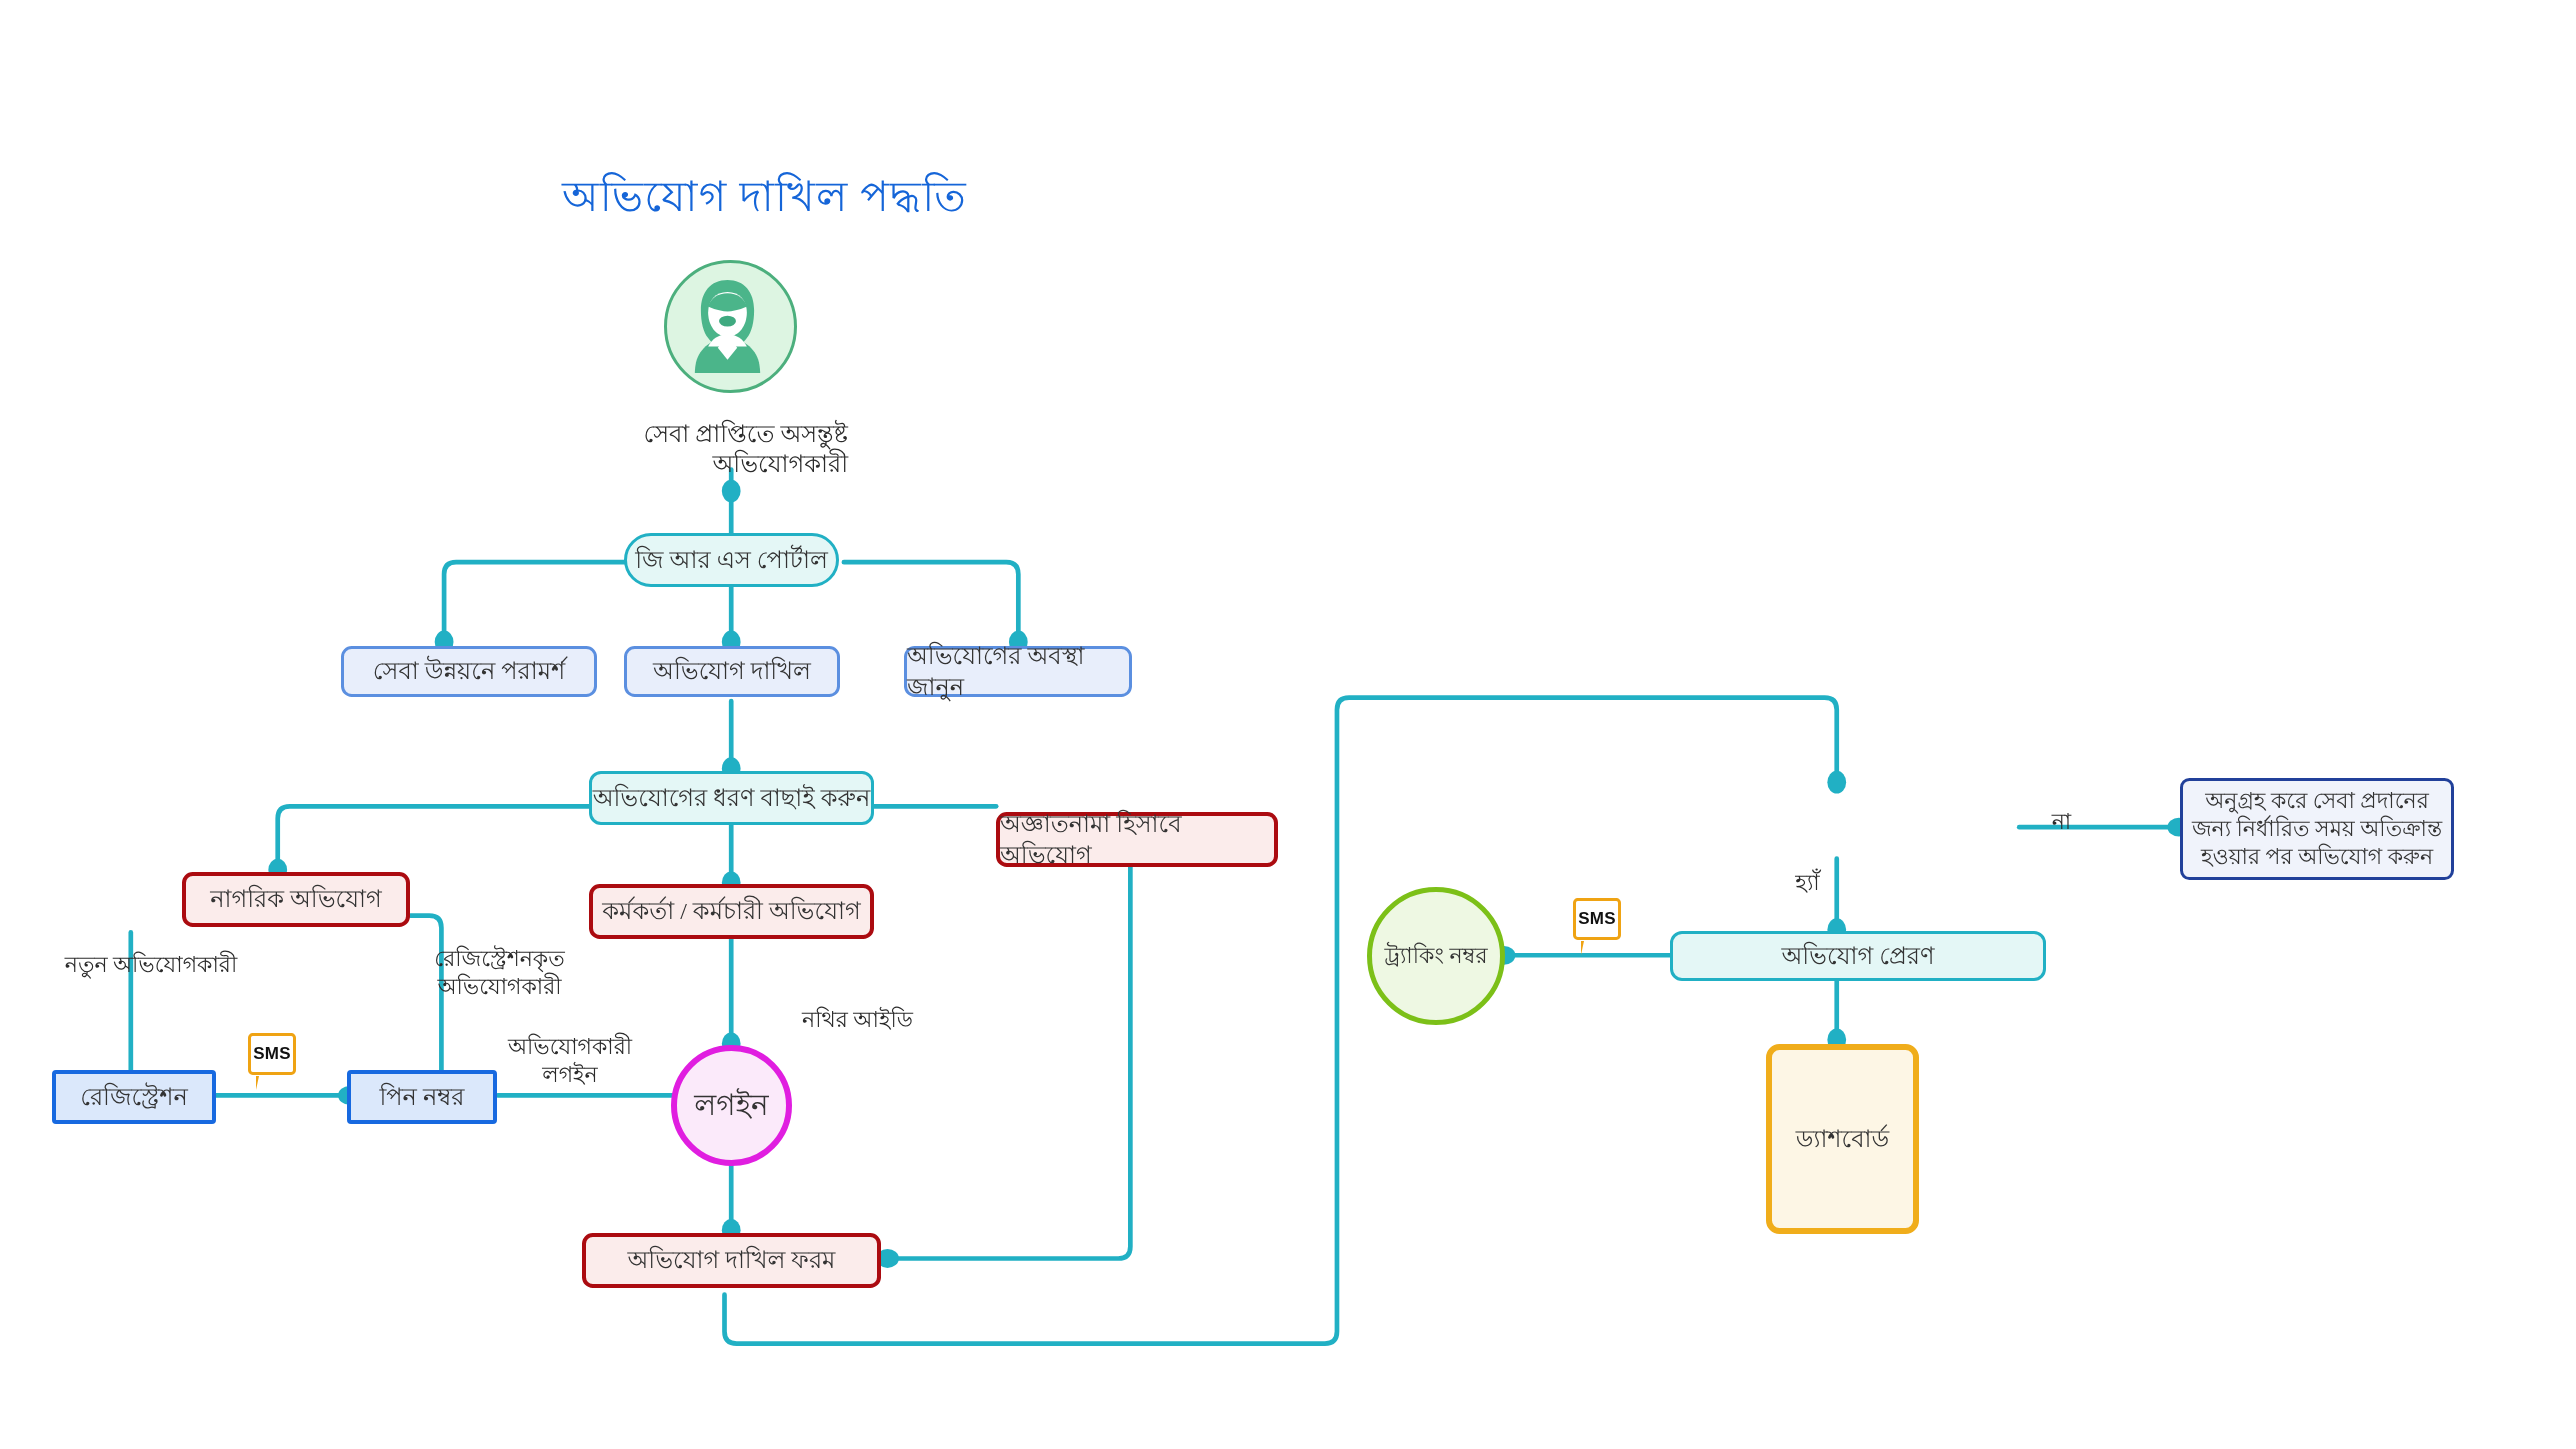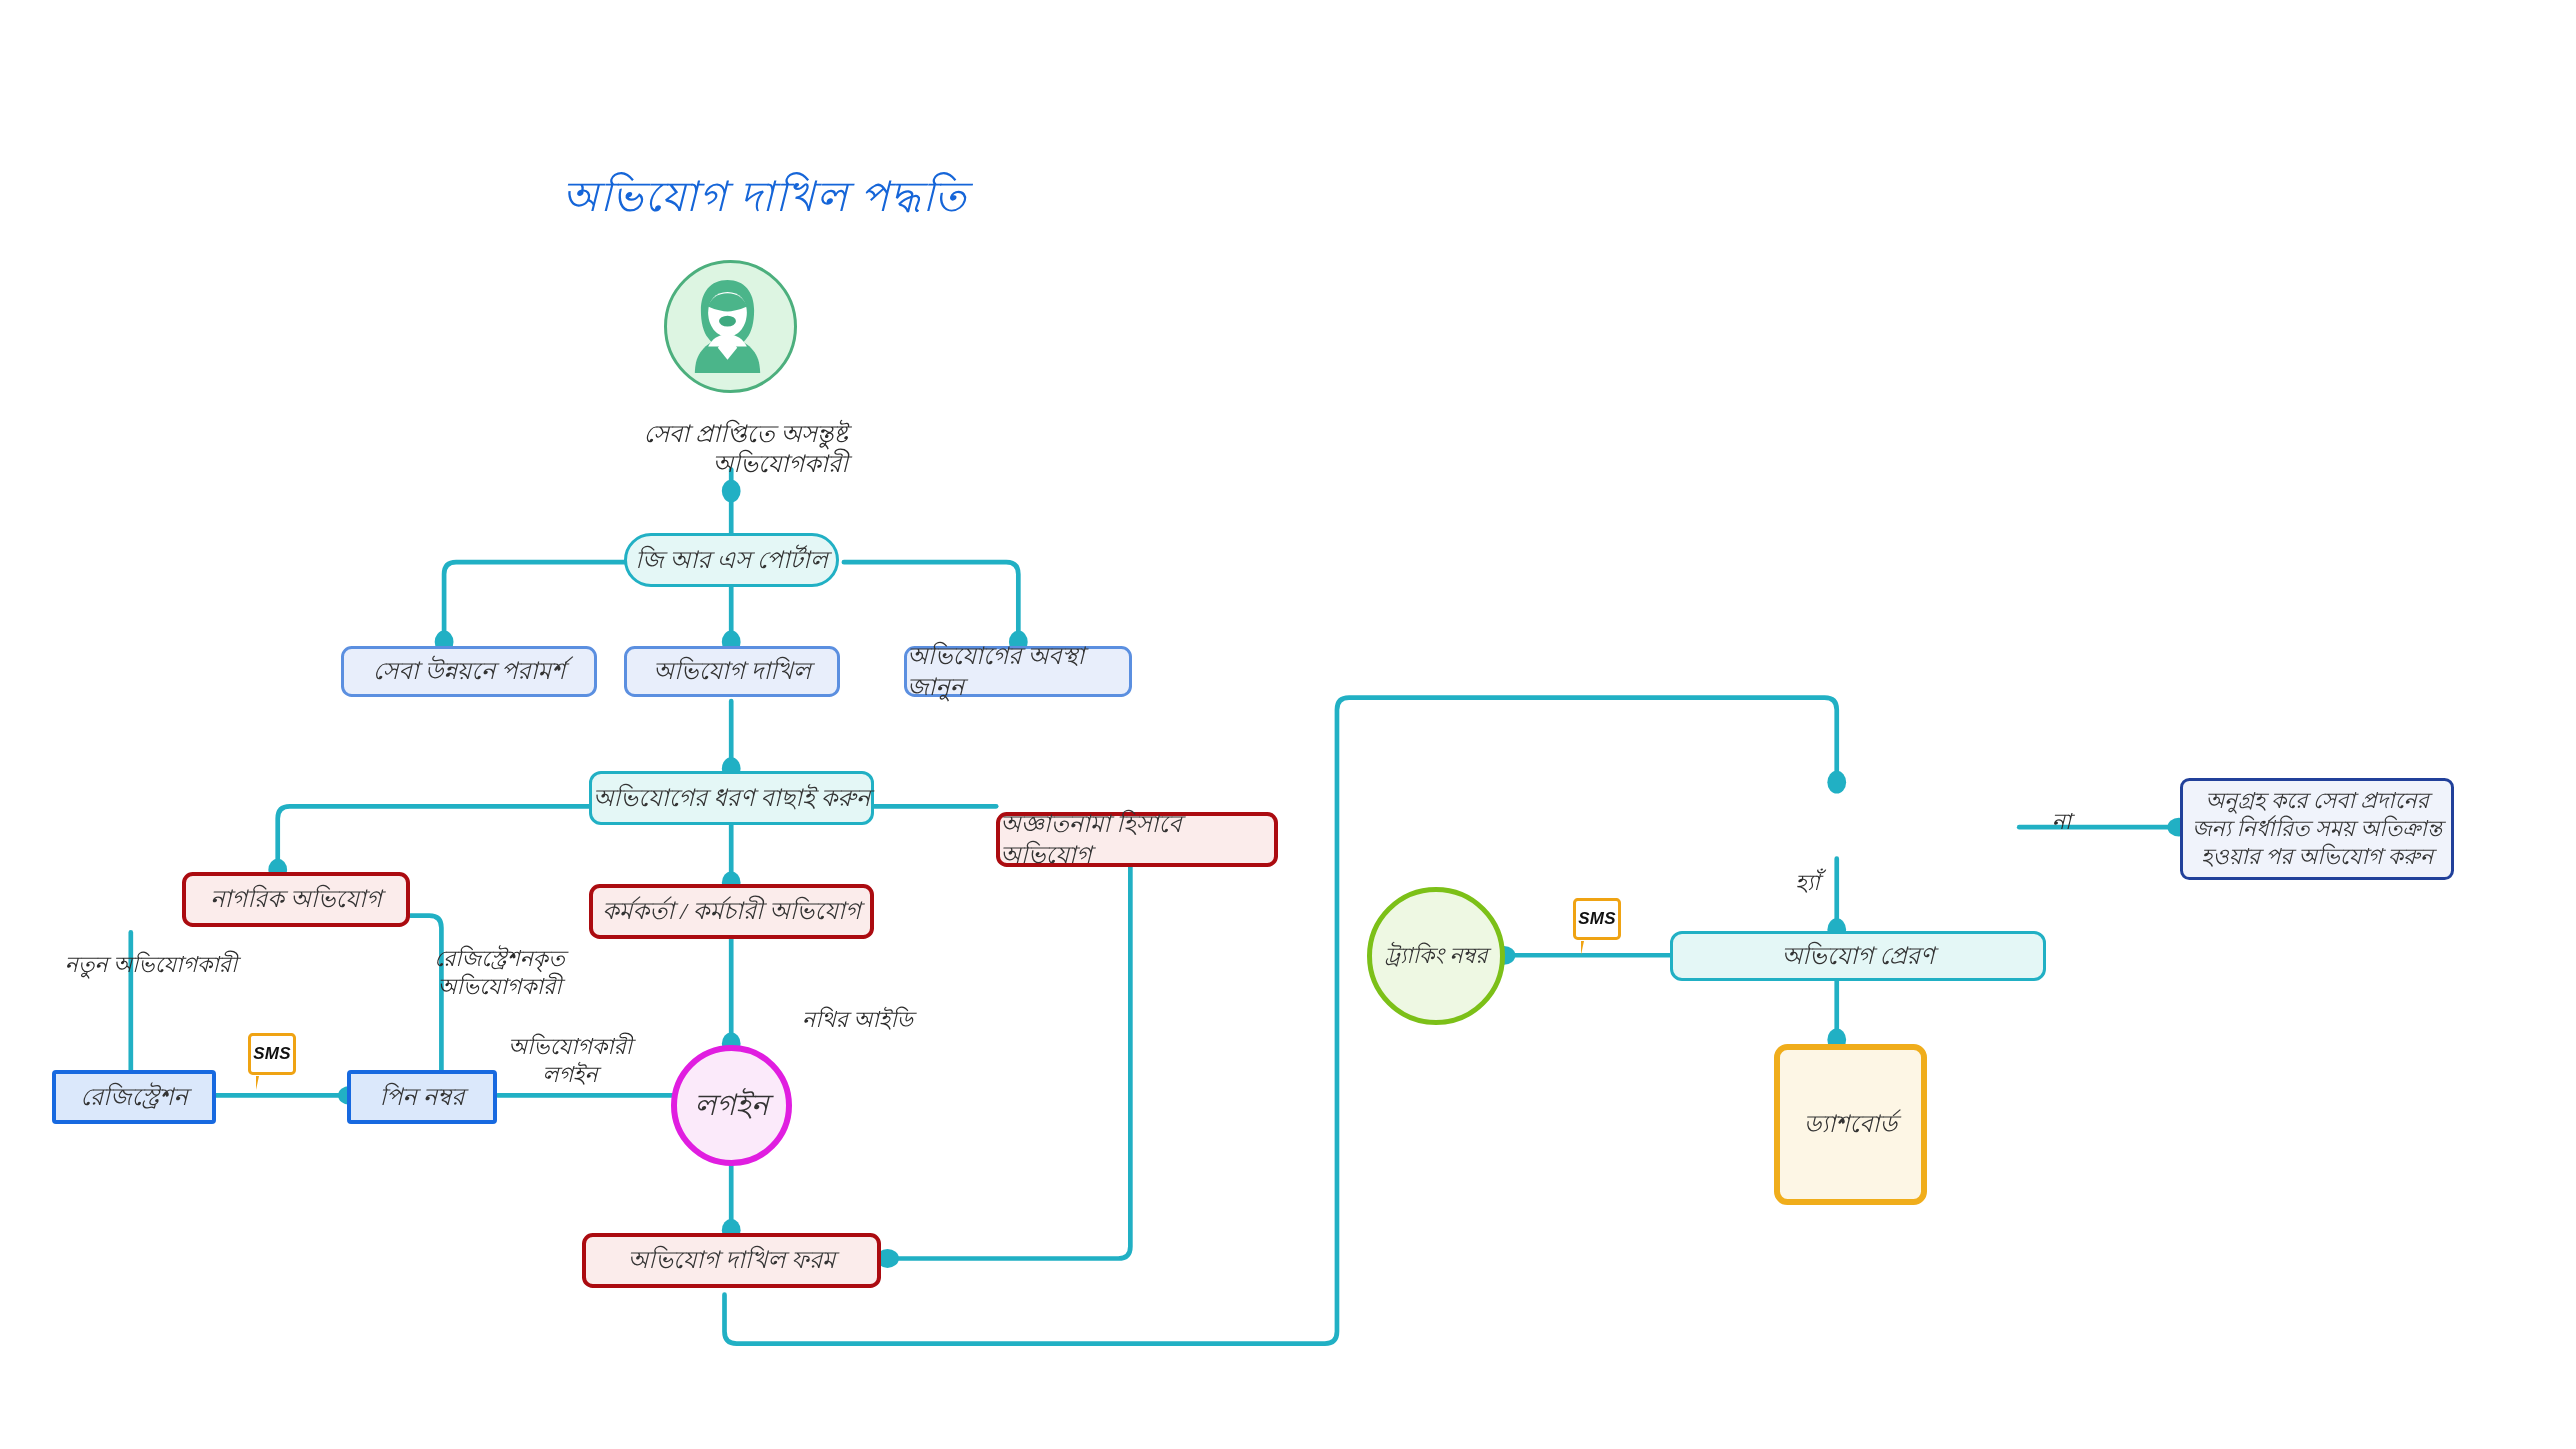--- a/index.html
+++ b/index.html
@@ -1,20 +1,20 @@
 <!DOCTYPE html>
 <html style="font-size:10.7px"><head>
 <meta charset="utf-8">
 <style>
   html,body{margin:0;padding:0;background:#ffffff;}
   body{
     font-family:"Liberation Serif","DejaVu Serif",serif;
     width:2576px;height:1449px;overflow:hidden;position:relative;
   }
-  #stage{position:absolute;left:0;top:0;width:2576px;height:1449px;font-style:italic;}
+  #stage{position:absolute;left:0;top:0;width:2576px;height:1449px;}
   #wires{position:absolute;left:0;top:0;width:2576px;height:1449px;pointer-events:none;}
 
   .node{position:absolute;box-sizing:border-box;display:flex;align-items:center;
         justify-content:center;text-align:left;color:#333333;line-height:1.28;}
 
   
   .title{position:absolute;color:#1565d8;font-size:42px;letter-spacing:1.3px;white-space:nowrap;}
 
   
   .avatar{position:absolute;border-radius:50%;background:#ddf5e2;border:3.4px solid #4caf7d;
@@ -166,21 +166,21 @@
   <div class="node box-navy" style="left:2180px;top:778px;width:274px;height:102px;flex-direction:column;">
     <div>অনুগ্রহ করে সেবা প্রদানের</div>
     <div>জন্য নির্ধারিত সময় অতিক্রান্ত</div>
     <div>হওয়ার পর অভিযোগ করুন</div>
   </div>
 
   <div class="node box-teal" style="left:1670px;top:931px;width:376px;height:50px;">অভিযোগ প্রেরণ</div>
 
   <div class="node ellipse-green" style="left:1367px;top:887px;width:138px;height:138px;">ট্র্যাকিং নম্বর</div>
 
-  <div class="node box-amber" style="left:1766px;top:1044px;width:153px;height:161px;margin-left:8px;">ড্যাশবোর্ড</div>
+  <div class="node box-amber" style="left:1766px;top:1044px;width:153px;height:190px;">ড্যাশবোর্ড</div>
 
   <div class="edge-label" style="left:57px;top:951px;width:188px;">নতুন অভিযোগকারী</div>
 
   <div class="edge-label" style="left:402px;top:945px;width:195px;">
     <div>রেজিস্ট্রেশনকৃত</div>
     <div>অভিযোগকারী</div>
   </div>
 
   <div class="edge-label" style="left:483px;top:1033px;width:174px;">
     <div>অভিযোগকারী</div>

